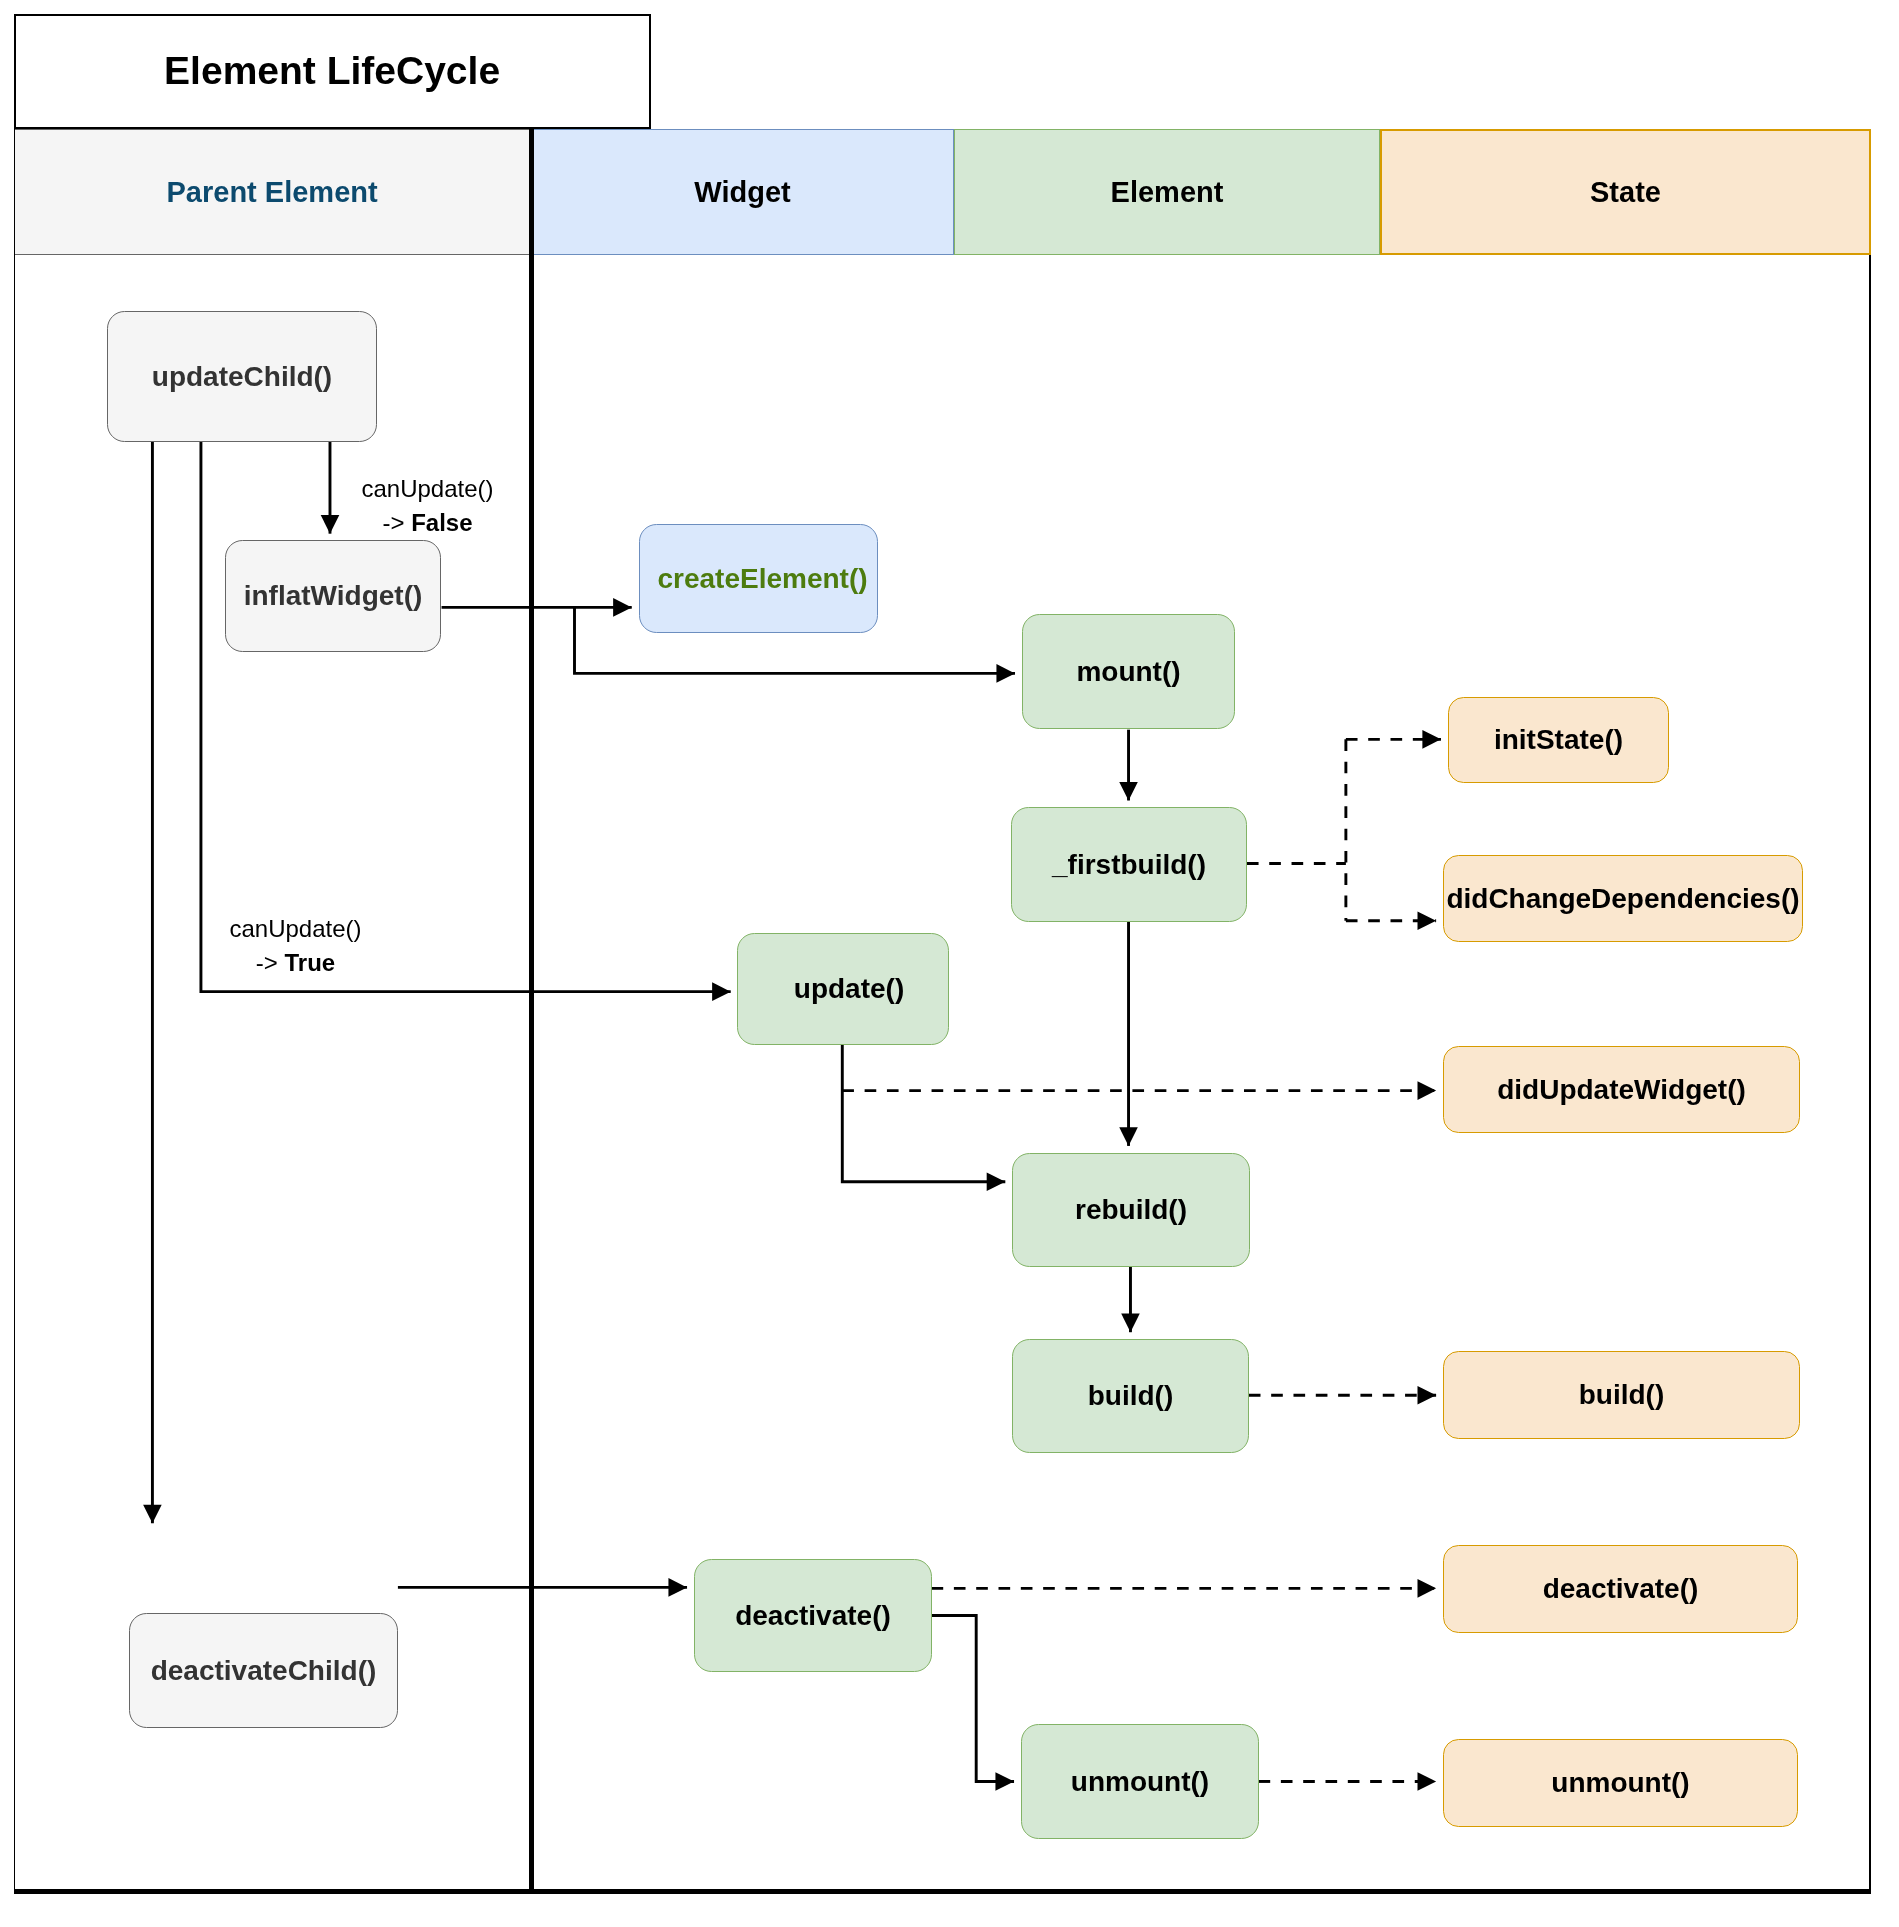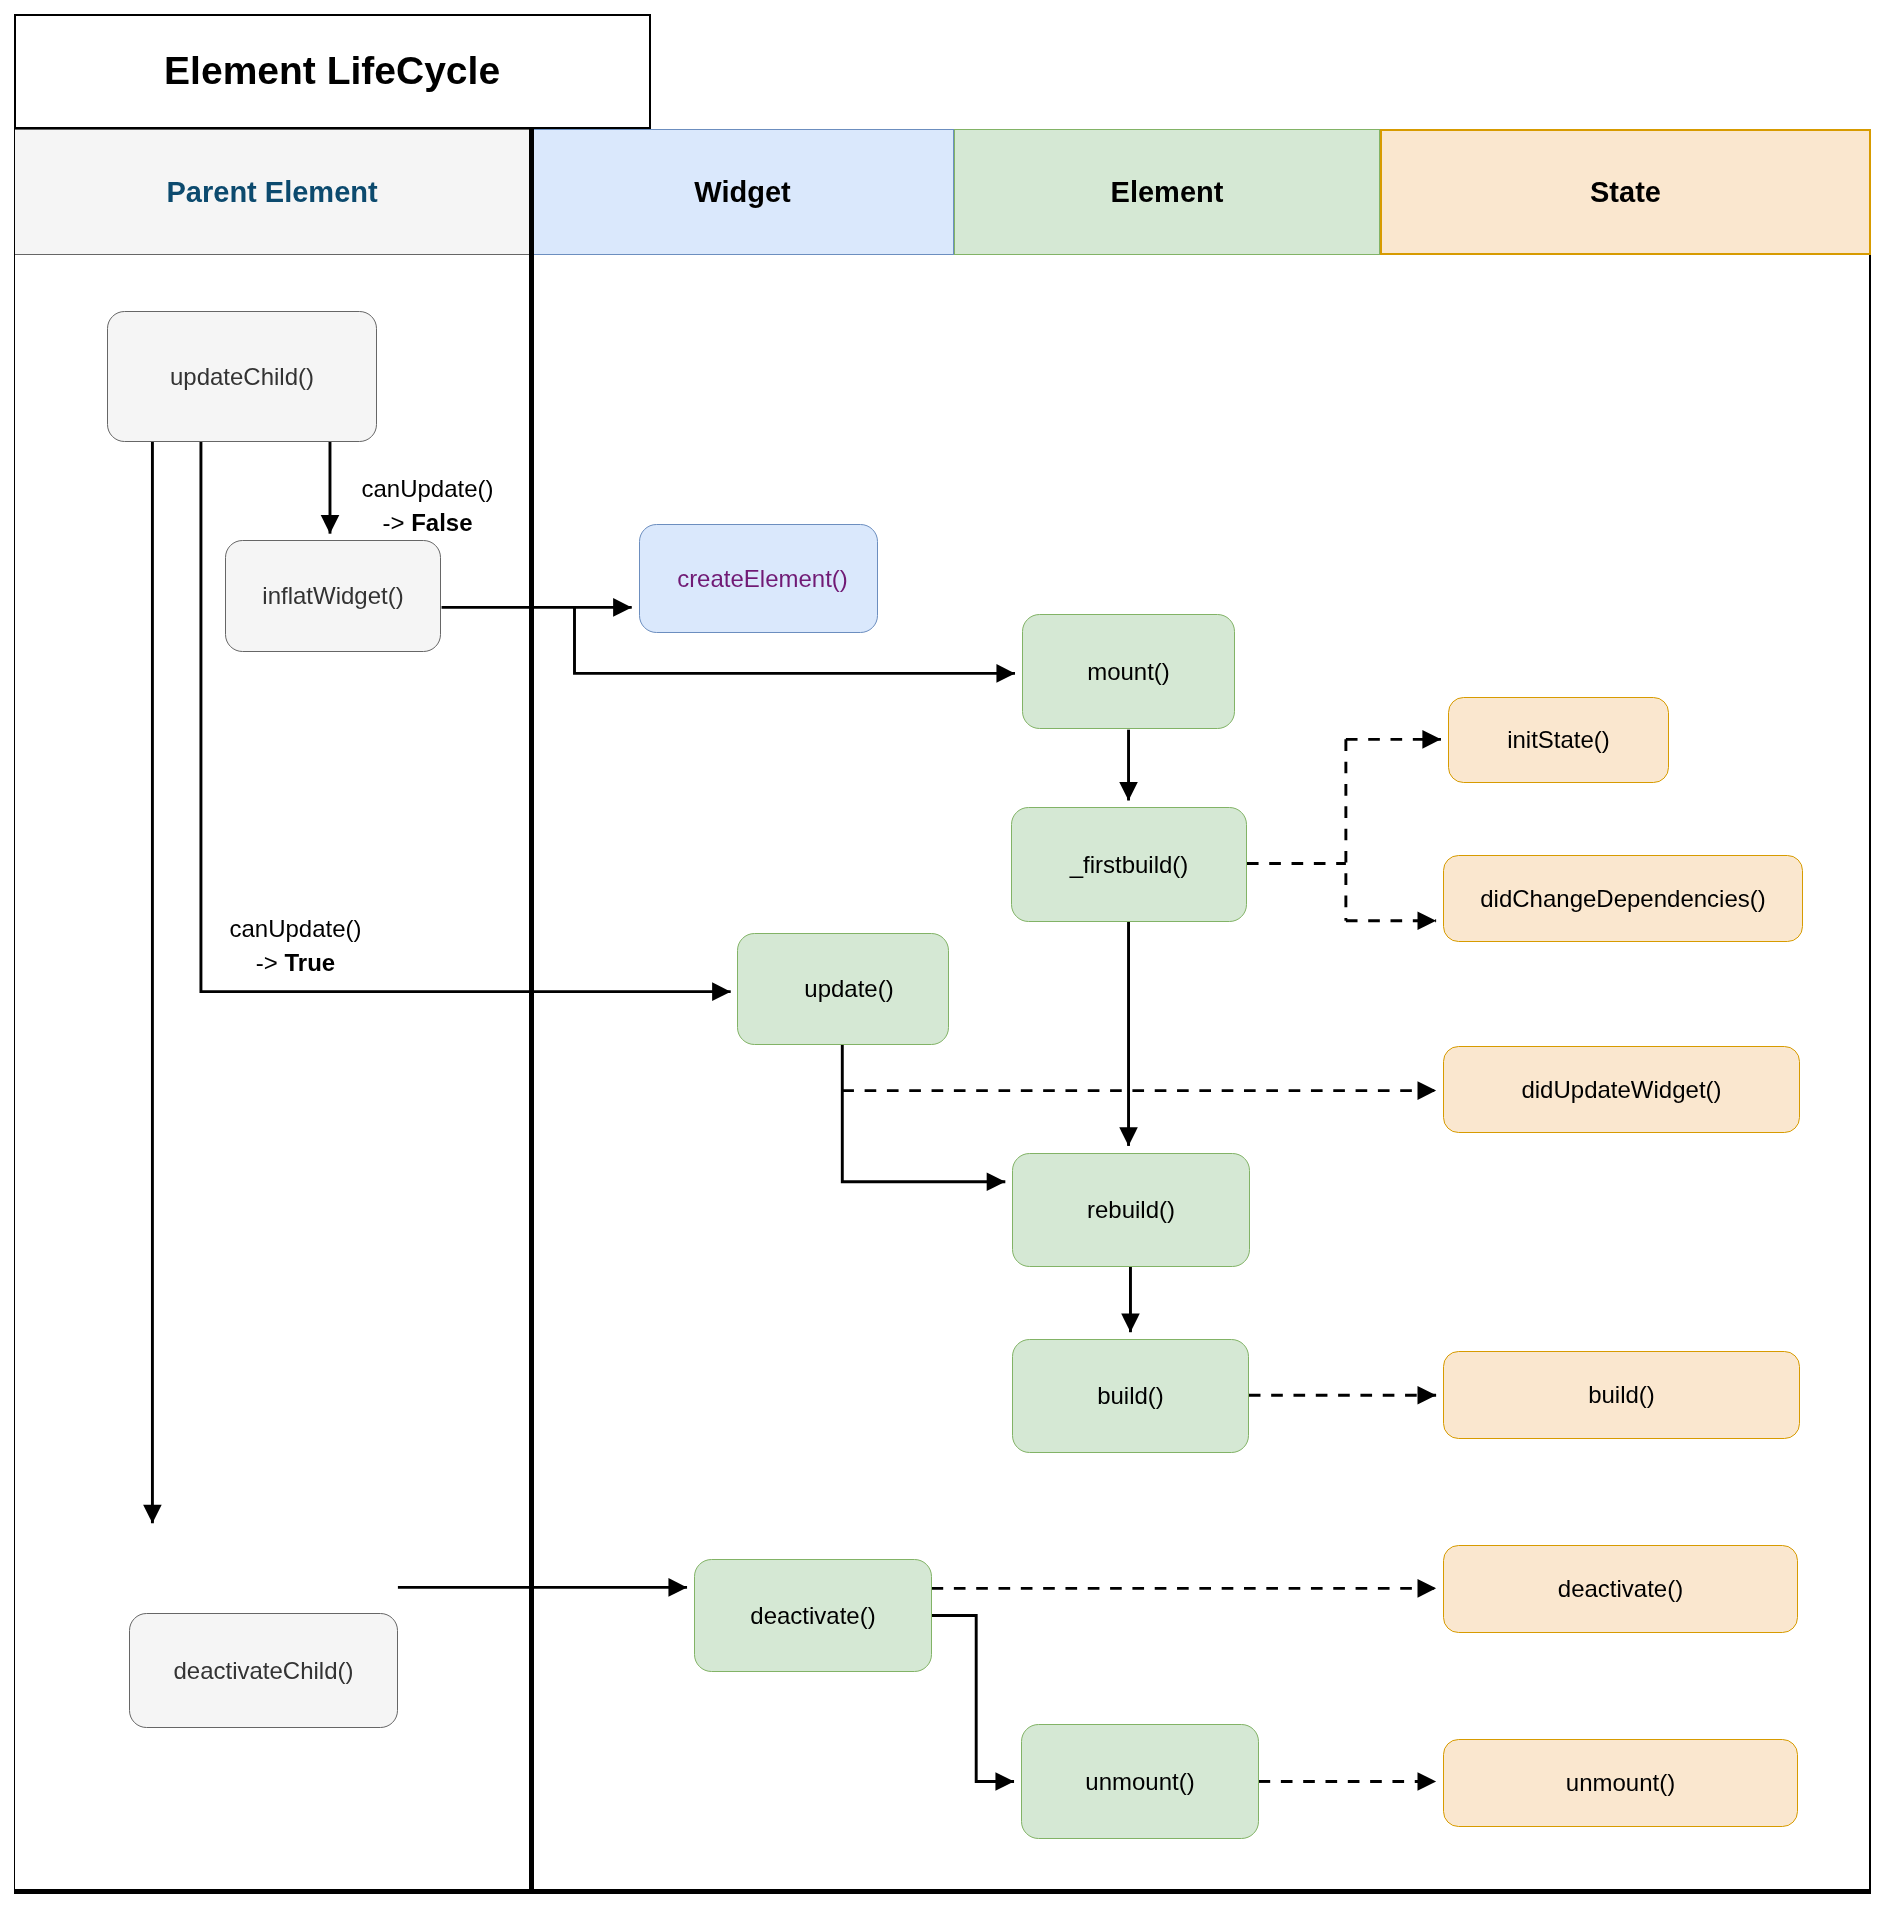--- a/index.html
+++ b/index.html
@@ -29,24 +29,24 @@
   .frame-line{position:absolute;background:#000;}
   .frame-left  {left:13.6px;top:129px;width:1.9px;height:1764px;}
   .frame-right {left:1869px;top:255px;width:1.9px;height:1638px;}
   .frame-bottom{left:13.6px;top:1889px;width:1857px;height:4.9px;}
   .lane-divider{left:529px;top:129px;width:4.9px;height:1764px;}
   
   .node{
     position:absolute;box-sizing:border-box;
     display:flex;align-items:center;justify-content:center;
     border-radius:17.5px;border:1.9px solid;
-    font-size:24px;font-weight:normal;text-align:center;
+    font-size:28px;font-weight:bold;text-align:center;
   }
   .node.gray  {background:#f5f5f5;border-color:#666666;color:#333333;}
-  .node.blue  {background:#dae8fc;border-color:#6c8ebf;color:#701a75;padding-left:8px;}
+  .node.blue  {background:#dae8fc;border-color:#6c8ebf;color:#4d7c0f;padding-left:8px;}
   .node.green {background:#d5e8d4;border-color:#82b366;color:#000;}
   .node.orange{background:#fae7cf;border-color:#d79b00;color:#000;border-radius:15.5px;}
   
   .edge-label{
     position:absolute;text-align:center;
     font-size:24px;color:#000;line-height:34px;
   }
   .edge-label b{font-weight:bold;}
   
   .edges{position:absolute;left:0;top:0;pointer-events:none;}

